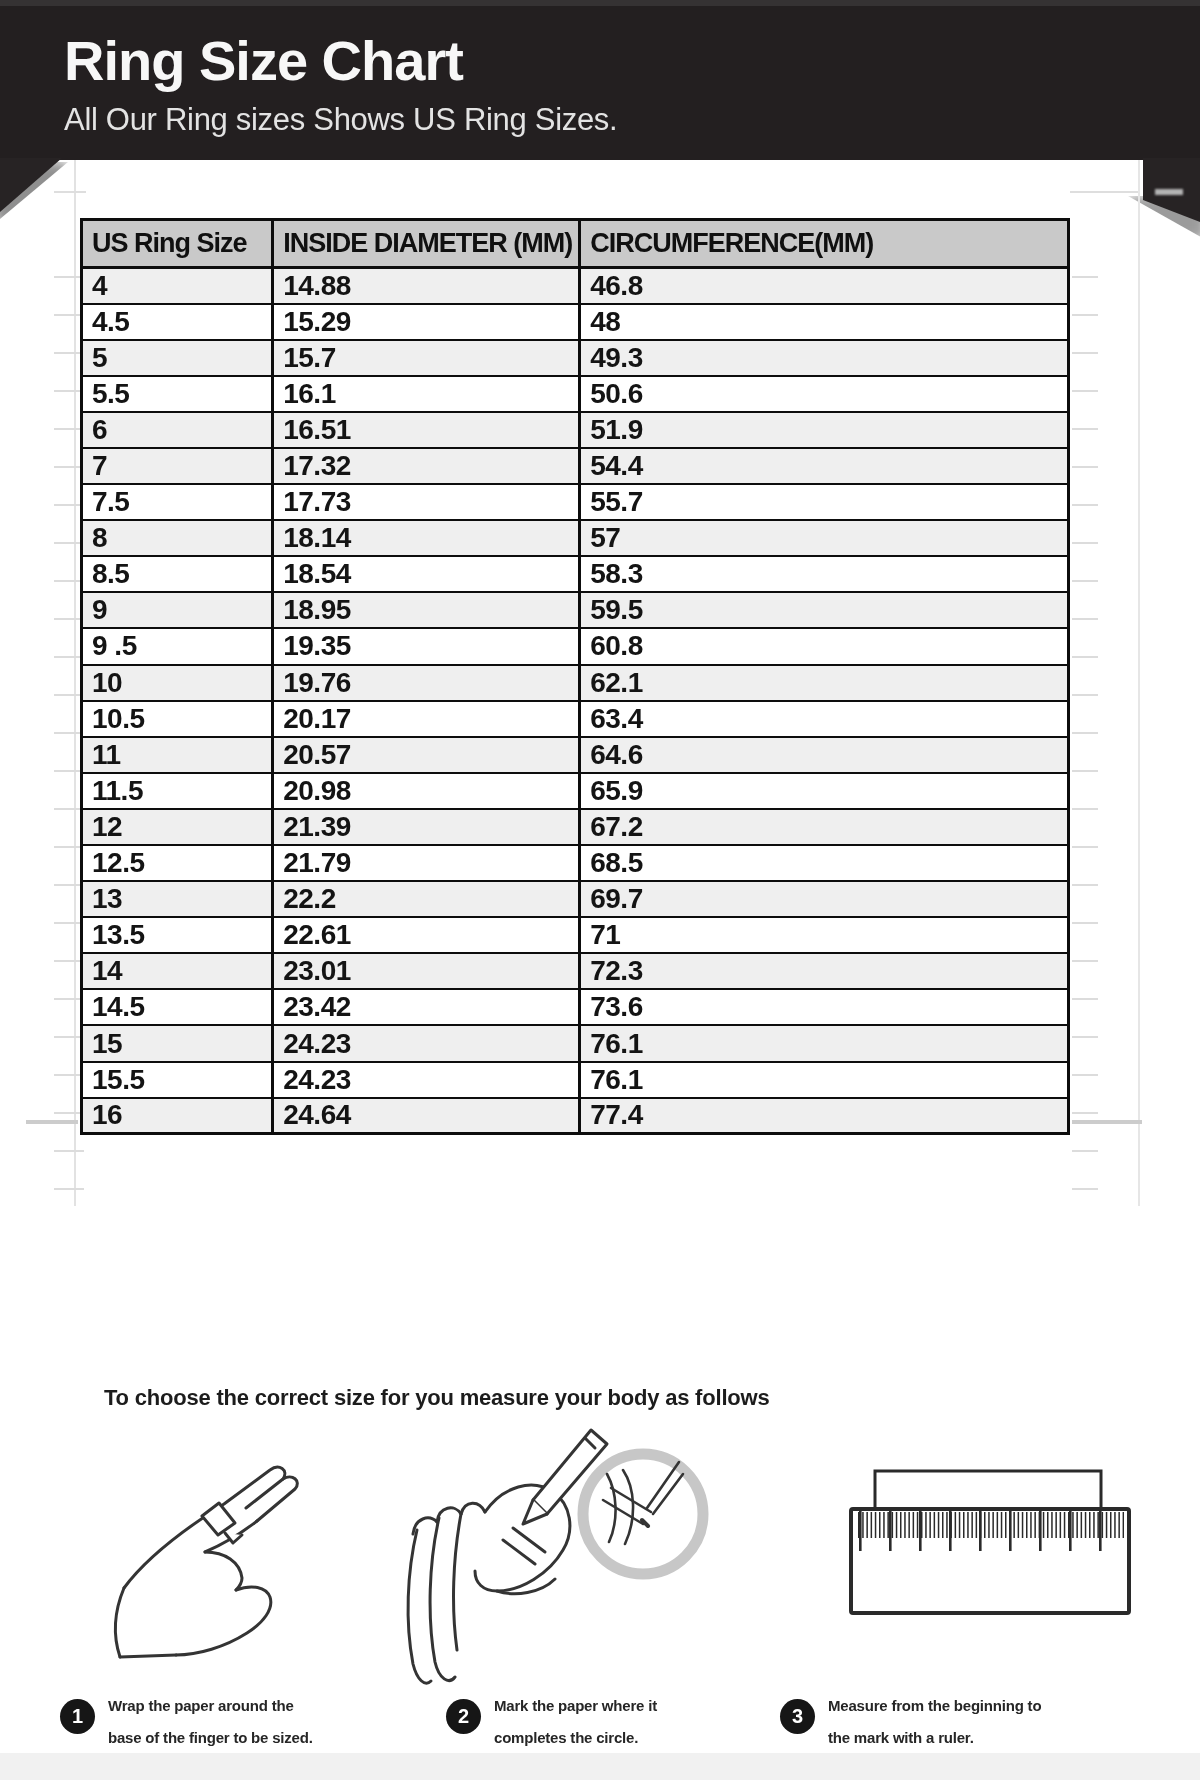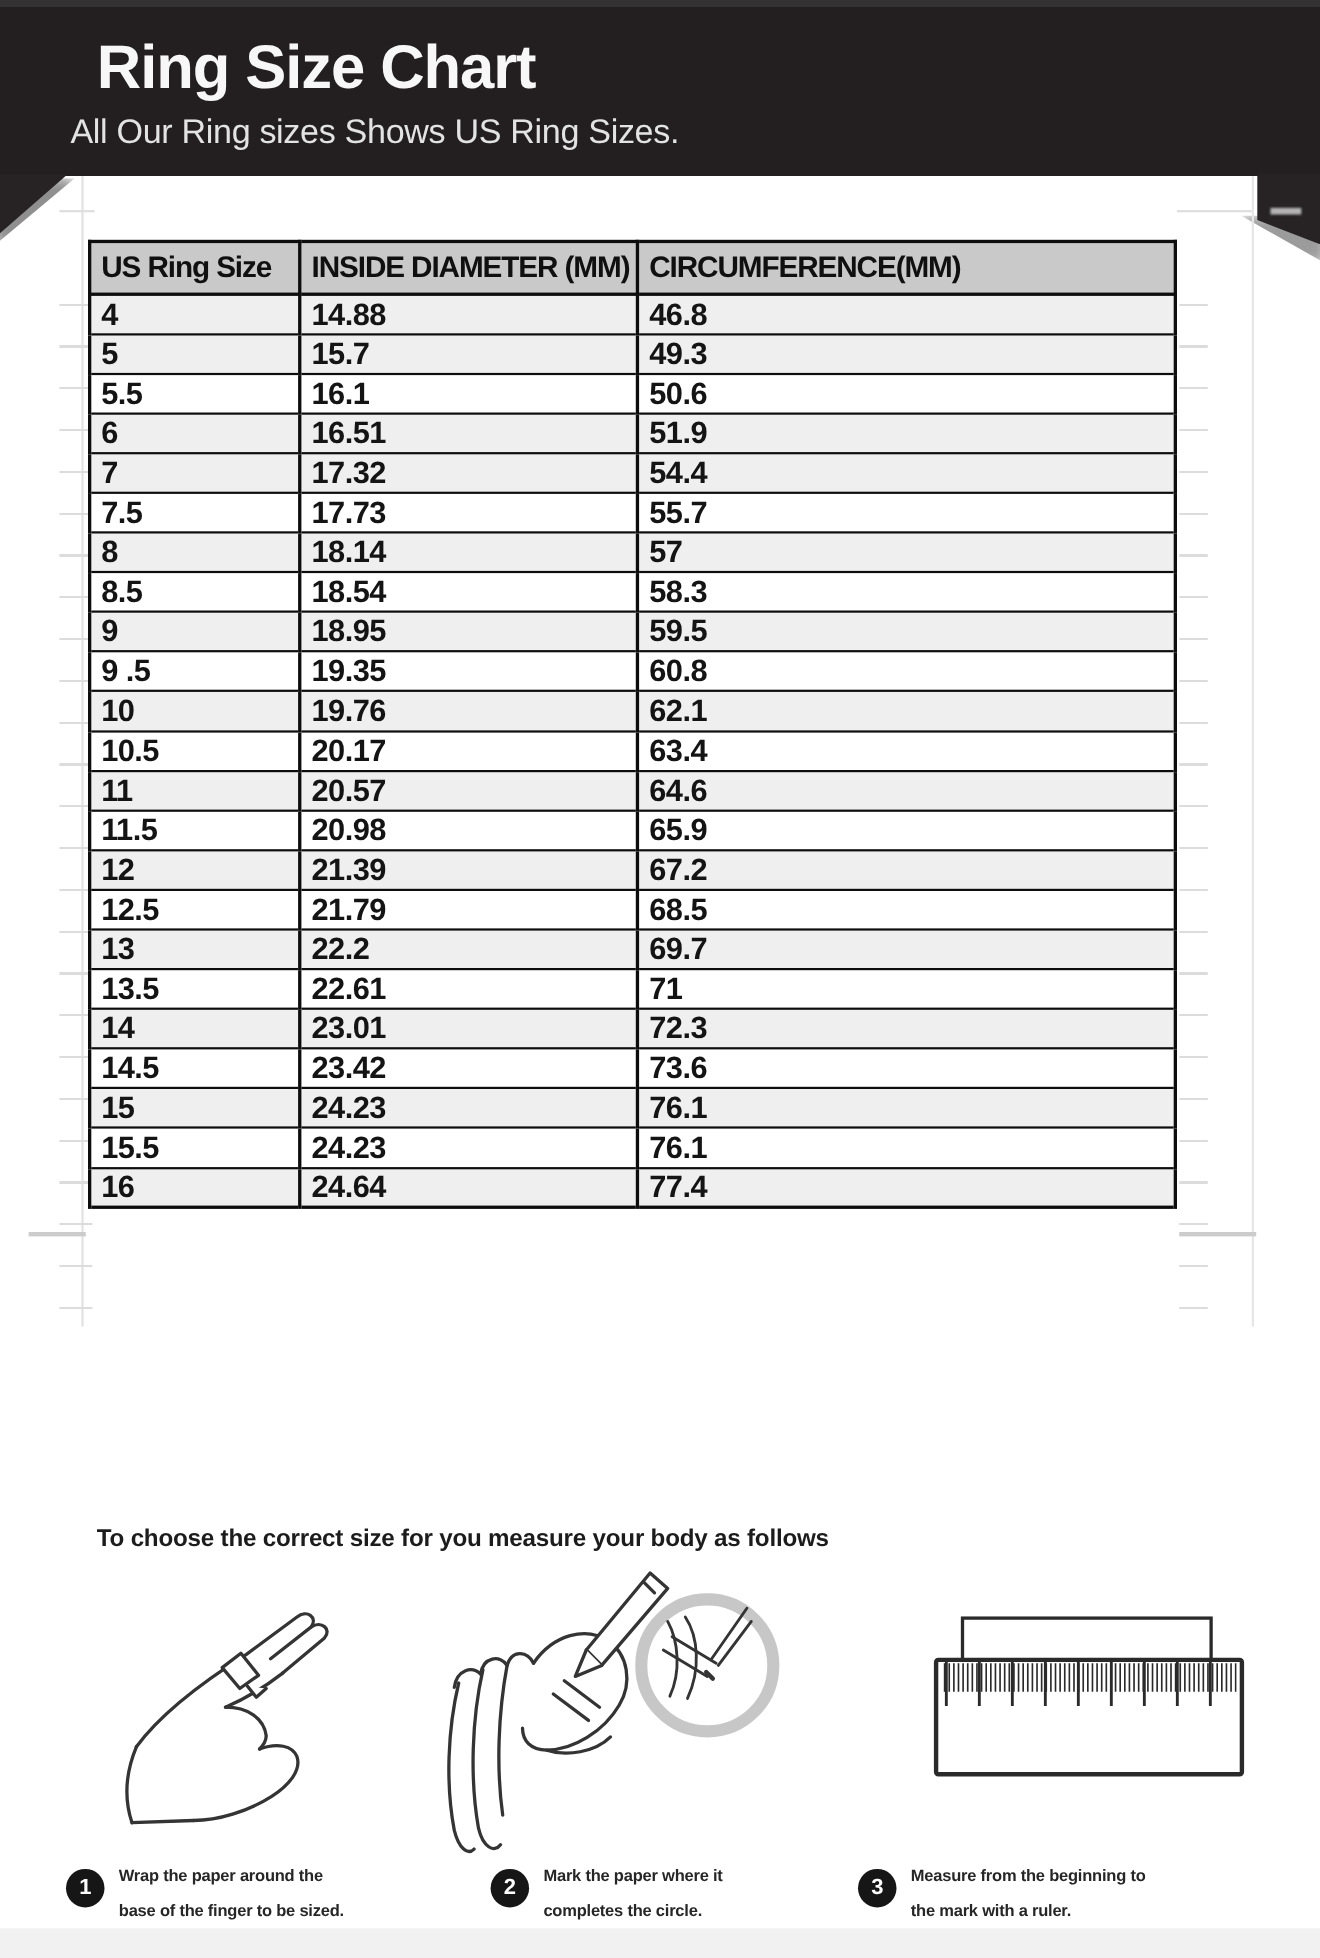--- a/index.html
+++ b/index.html
@@ -7,21 +7,21 @@
   body { font-family:"Liberation Sans", sans-serif; }
   .page { position:relative; width:1200px; height:1780px; background:#ffffff; overflow:hidden; }
 
   
   .banner {
     position:absolute; left:0; top:0; width:1200px; height:160px;
     background:linear-gradient(180deg,#353233 0,#353233 6px,#231f20 6px);
   }
   .banner h1 {
     position:absolute; left:64px; top:28px;
-    color:#f7f7f7; font-size:56px; font-weight:bold; letter-spacing:-1px;margin-left:24px;
+    color:#f7f7f7; font-size:56px; font-weight:bold; letter-spacing:-1px;
   }
   .banner p {
     position:absolute; left:64px; top:102px;
     color:#e3e3e3; font-size:31px; font-weight:400; letter-spacing:-0.3px;
   }
   .wedge-left-blur { position:absolute; left:-6px; top:162px; width:74px; height:62px;
     background:#8f8f8f; clip-path:polygon(0 0,100% 0,0 100%); filter:blur(6px); }
   .wedge-left { position:absolute; left:0; top:158px; width:62px; height:54px;
     background:#272324; clip-path:polygon(0 0,100% 0,0 100%); }
   .wedge-right-blur { position:absolute; left:1128px; top:196px; width:78px; height:44px;
@@ -65,21 +65,21 @@
     border-top:2px solid #0d0d0d; border-bottom:2px solid #0d0d0d;
   }
   table.size-table col.c1 { width:192px; }
   table.size-table col.c2 { width:308px; }
   table.size-table col.c3 { width:490px; }
   table.size-table tr.odd  td { background:#efefef; }
   table.size-table tr.even td { background:#ffffff; }
 
   
   .intro {
-    position:absolute; left:88px; top:1385px;
+    position:absolute; left:104px; top:1385px;
     font-size:22px; font-weight:bold; letter-spacing:-0.2px; color:#1c1c1c;
   }
   .illus { position:absolute; }
   .illus svg { display:block; }
   .step { position:absolute; display:flex; gap:13px; align-items:flex-start; }
   .badge {
     flex:0 0 auto; width:35px; height:35px; border-radius:50%;
     background:#161616; color:#ffffff; font-size:20px; font-weight:bold;
     display:flex; align-items:center; justify-content:center; margin-top:9px;
   }
@@ -125,20 +125,25 @@
         <th>US Ring Size</th>
         <th>INSIDE DIAMETER (MM)</th>
         <th>CIRCUMFERENCE(MM)</th>
       </tr>
     </thead>
     <tbody>
         <tr class="odd">
           <td>4</td>
           <td>14.88</td>
           <td>46.8</td>
+        </tr>
+        <tr class="even">
+          <td>4.5</td>
+          <td>15.29</td>
+          <td>48</td>
         </tr>
         <tr class="odd">
           <td>5</td>
           <td>15.7</td>
           <td>49.3</td>
         </tr>
         <tr class="even">
           <td>5.5</td>
           <td>16.1</td>
           <td>50.6</td>

